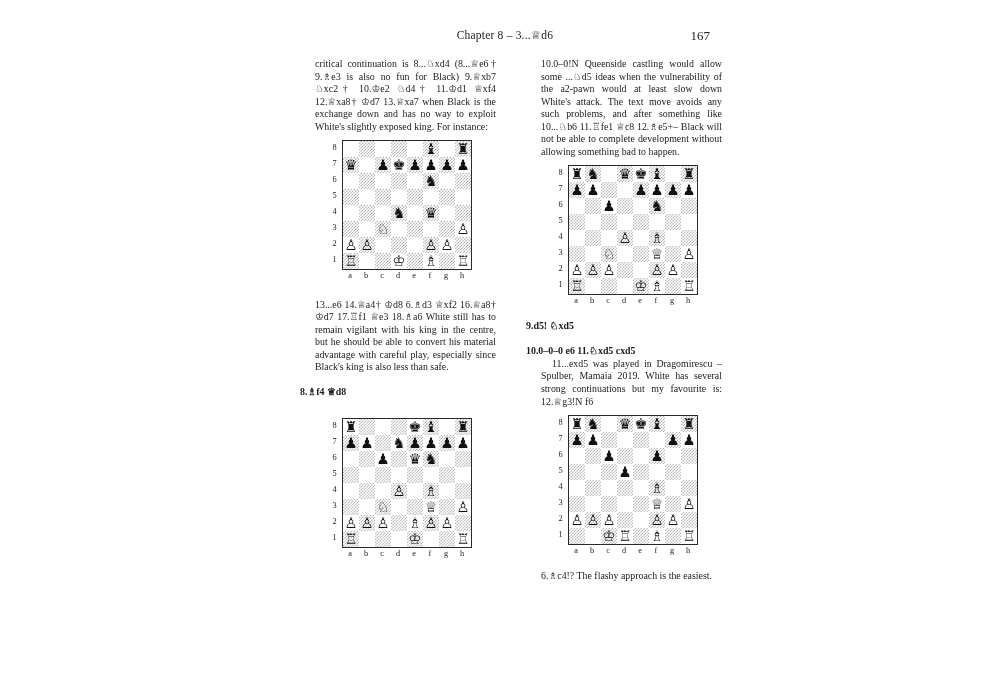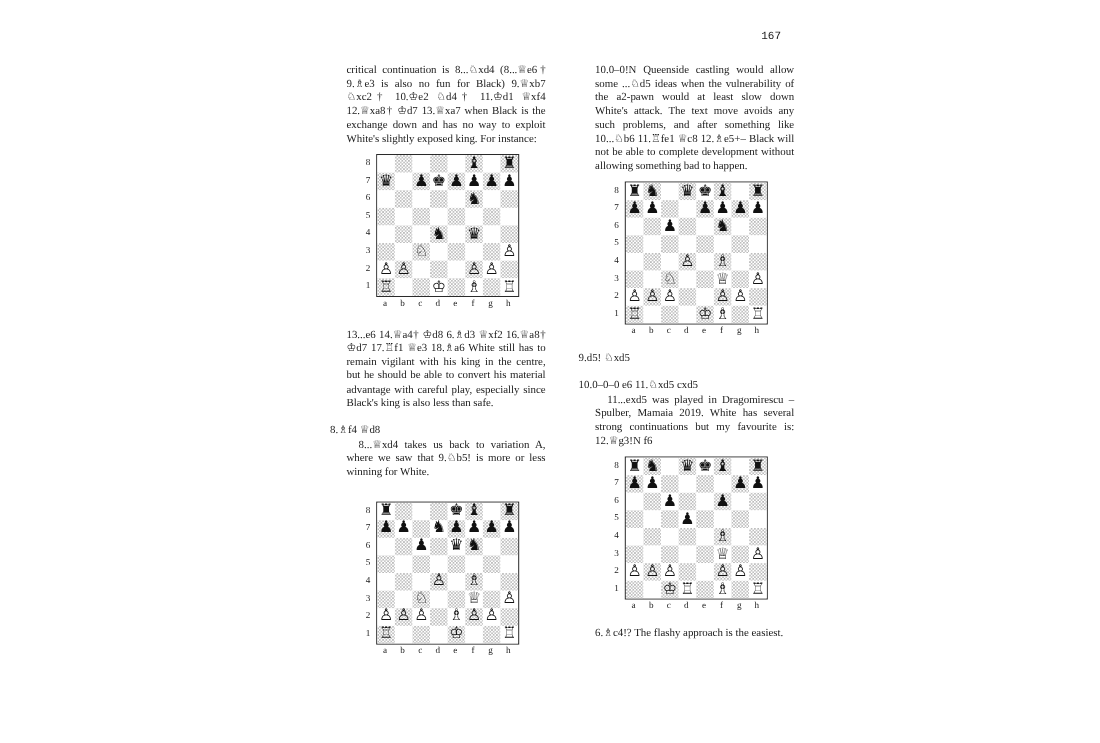--- a/index.html
+++ b/index.html
@@ -21,22 +21,21 @@
     left:300px; top:28px; width:410px;
     height:16px;
   }
   .runhead .chap{
     position:absolute; left:0; width:410px;
     text-align:center;
     font-size:11.5px; letter-spacing:.2px;
   }
   .runhead .folio{
     position:absolute; right:0; top:0;
-    font-size:10px;
-    font-family:Liberation Mono, monospace;
+    font-size:13px;
   }
   
   .col{
     position:absolute;
     top:58px;
     width:196px;
   }
   .col-left{ left:300px; }
   .col-right{ left:526px; }
 
@@ -46,21 +45,21 @@
     line-height:12.55px;
     text-align:justify;
     text-justify:inter-word;
     hyphens:none;
   }
   p.indent{ text-indent:11px; }
   p.hd{
     margin:0;
     font-size:9.9px;
     line-height:12.55px;
-    font-weight:normal;
+    font-weight:bold;
   }
   .sp-small{ height:12.4px; }
   .sp-mid{ height:9px; }
 
   
   .diagram{
     position:relative;
     margin:7px 0 0 0;
     width:196px;
   }
@@ -127,20 +126,21 @@
     font-size:8.3px;
   }
   .diagram .dgwrap{ height:146px; }
 </style>
 </head>
 <body>
 
 <div class="page">
 
   <div class="runhead">
+    <div class="chap">Chapter 8 – 3...♕d6</div>
     <div class="folio">167</div>
   </div>
 
   <div class="col col-left">
     <p class="tx">critical continuation is 8...♘xd4 (8...♕e6† 9.♗e3 is also no fun for Black) 9.♕xb7 ♘xc2† 10.♔e2 ♘d4† 11.♔d1 ♕xf4 12.♕xa8† ♔d7 13.♕xa7 when Black is the exchange down and has no way to exploit White's slightly exposed king. For instance:</p>
     <div class="diagram" id="dg0">
         <div class="dgwrap">
           <div class="ranks">
             <span>8</span>
             <span>7</span>
@@ -286,21 +286,20 @@
             <span>f</span>
             <span>g</span>
             <span>h</span>
           </div>
         </div>
       </div>
     <div class="sp-small"></div>
     <p class="tx">13...e6 14.♕a4† ♔d8 6.♗d3 ♕xf2 16.♕a8† ♔d7 17.♖f1 ♕e3 18.♗a6 White still has to remain vigilant with his king in the centre, but he should be able to convert his material advantage with careful play, especially since Black's king is also less than safe.</p>
     <div class="sp-small"></div>
     <p class="hd">8.♗f4 ♕d8</p>
-    <p class="tx indent">8...♕xd4 takes us back to variation A, where we saw that 9.♘b5! is more or less winning for White.</p>
     <div class="sp-small"></div>
     <div class="diagram" id="dg1">
         <div class="dgwrap">
           <div class="ranks">
             <span>8</span>
             <span>7</span>
             <span>6</span>
             <span>5</span>
             <span>4</span>
             <span>3</span>

